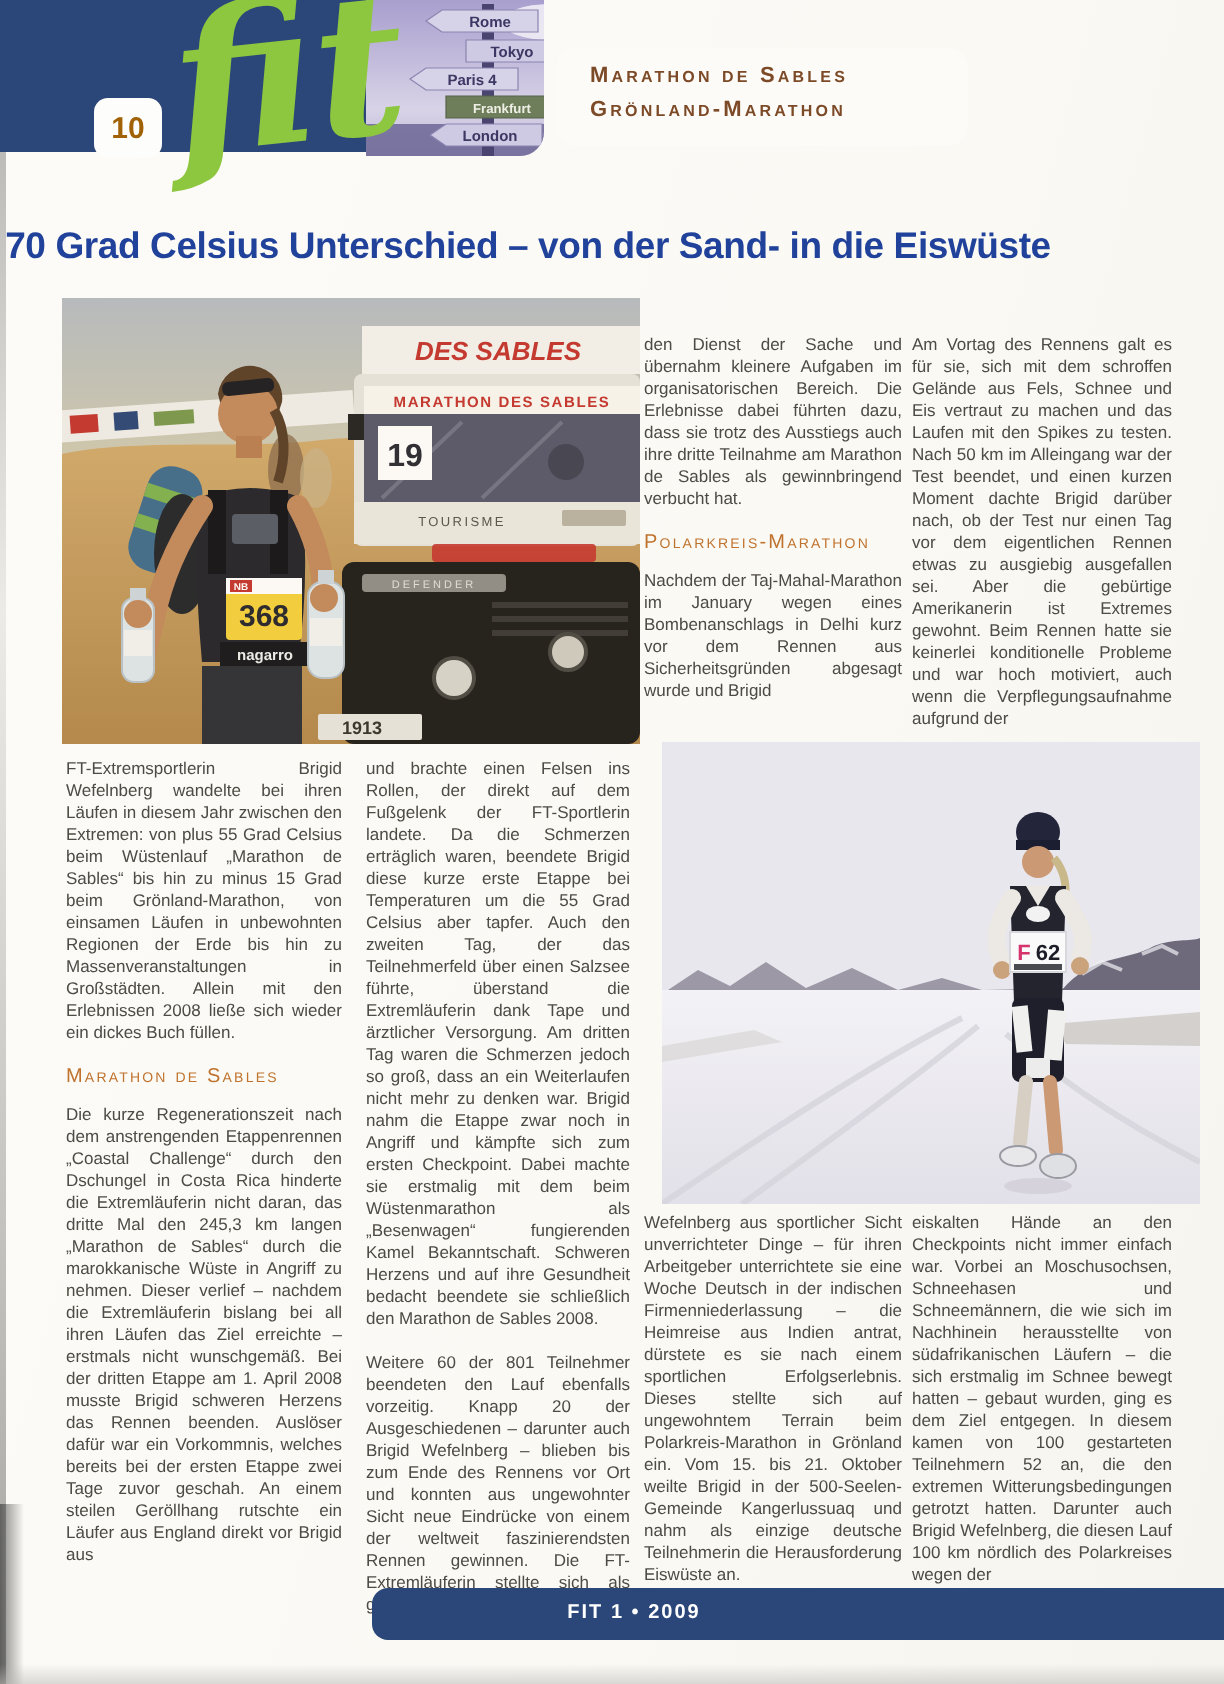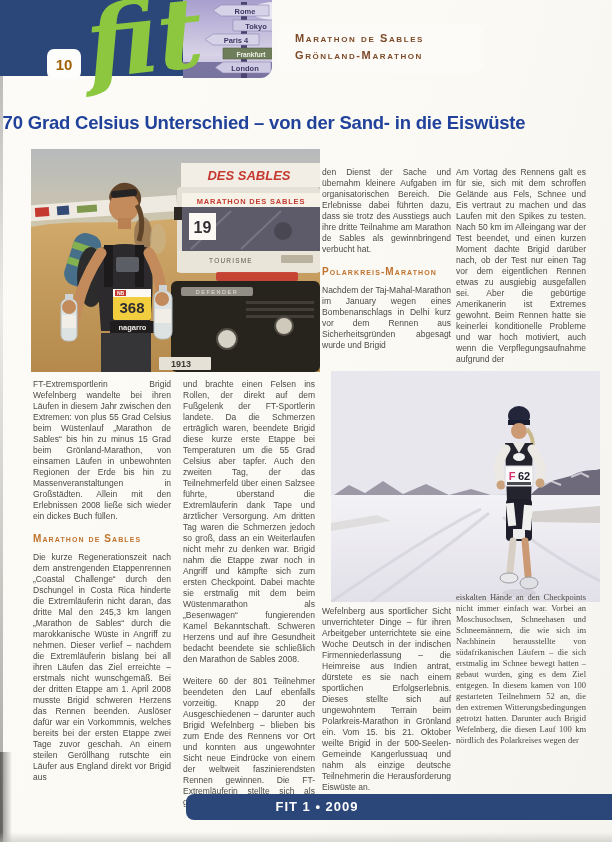--- a/index.html
+++ b/index.html
@@ -44,36 +44,36 @@
   .photo-snow   { position:absolute; left:331px; top:371px; width:269px; height:231px; }
   .photo-desert svg, .photo-snow svg, .signpost svg { display:block; }
   
   .col {
     position:absolute; font-size:8.5px; line-height:11px; color:#4e4a44;
     text-align:justify; hyphens:auto;
   }
   .col p { margin-bottom:11px; }
   .col h3 {
     font-variant:small-caps; color:#c0732e; font-size:10px;
-    letter-spacing:1.1px; margin:4px 0 8px; font-weight:bold;
+    letter-spacing:1.1px; margin:4px 0 8px; font-weight:normal;
   }
   .col1  { left:33px;  top:379px; width:138px; }
   .col2  { left:183px; top:379px; width:132px; }
   .col3a { left:322px; top:167px; width:129px; }
   .col3b { left:322px; top:606px; width:129px; }
   .col4a { left:456px; top:167px; width:130px; }
-  .col4b { left:456px; top:592px; width:130px;font-family:Liberation Serif, serif; }
+  .col4b { left:456px; top:606px; width:130px; }
   
   .footer-bar {
     position:absolute; left:186px; top:794px; width:426px; height:26px;
     background:#2b4779; border-radius:8px 0 0 8px;
   }
   .footer-bar span {
     position:absolute; left:0; top:0; width:262px; height:26px; line-height:26px;
-    text-align:center; color:#ffffff; font-size:13px; letter-spacing:1px; font-weight:bold;
+    text-align:center; color:#ffffff; font-size:10px; letter-spacing:1px; font-weight:bold;
   }
   
   .scan-left { position:absolute; left:0; top:76px; width:3px; height:766px;
     background:linear-gradient(180deg, rgba(70,70,70,.35), rgba(120,120,120,.12) 30%, rgba(60,60,60,.45) 100%); }
   .scan-corner { position:absolute; left:0; bottom:0; width:12px; height:90px;
     background:linear-gradient(to right, rgba(35,35,35,.55), rgba(35,35,35,0)); }
   .scan-bottom { position:absolute; left:0; bottom:0; width:612px; height:10px;
     background:linear-gradient(rgba(255,255,255,0), rgba(190,188,184,.55)); }
 </style>
 </head>

